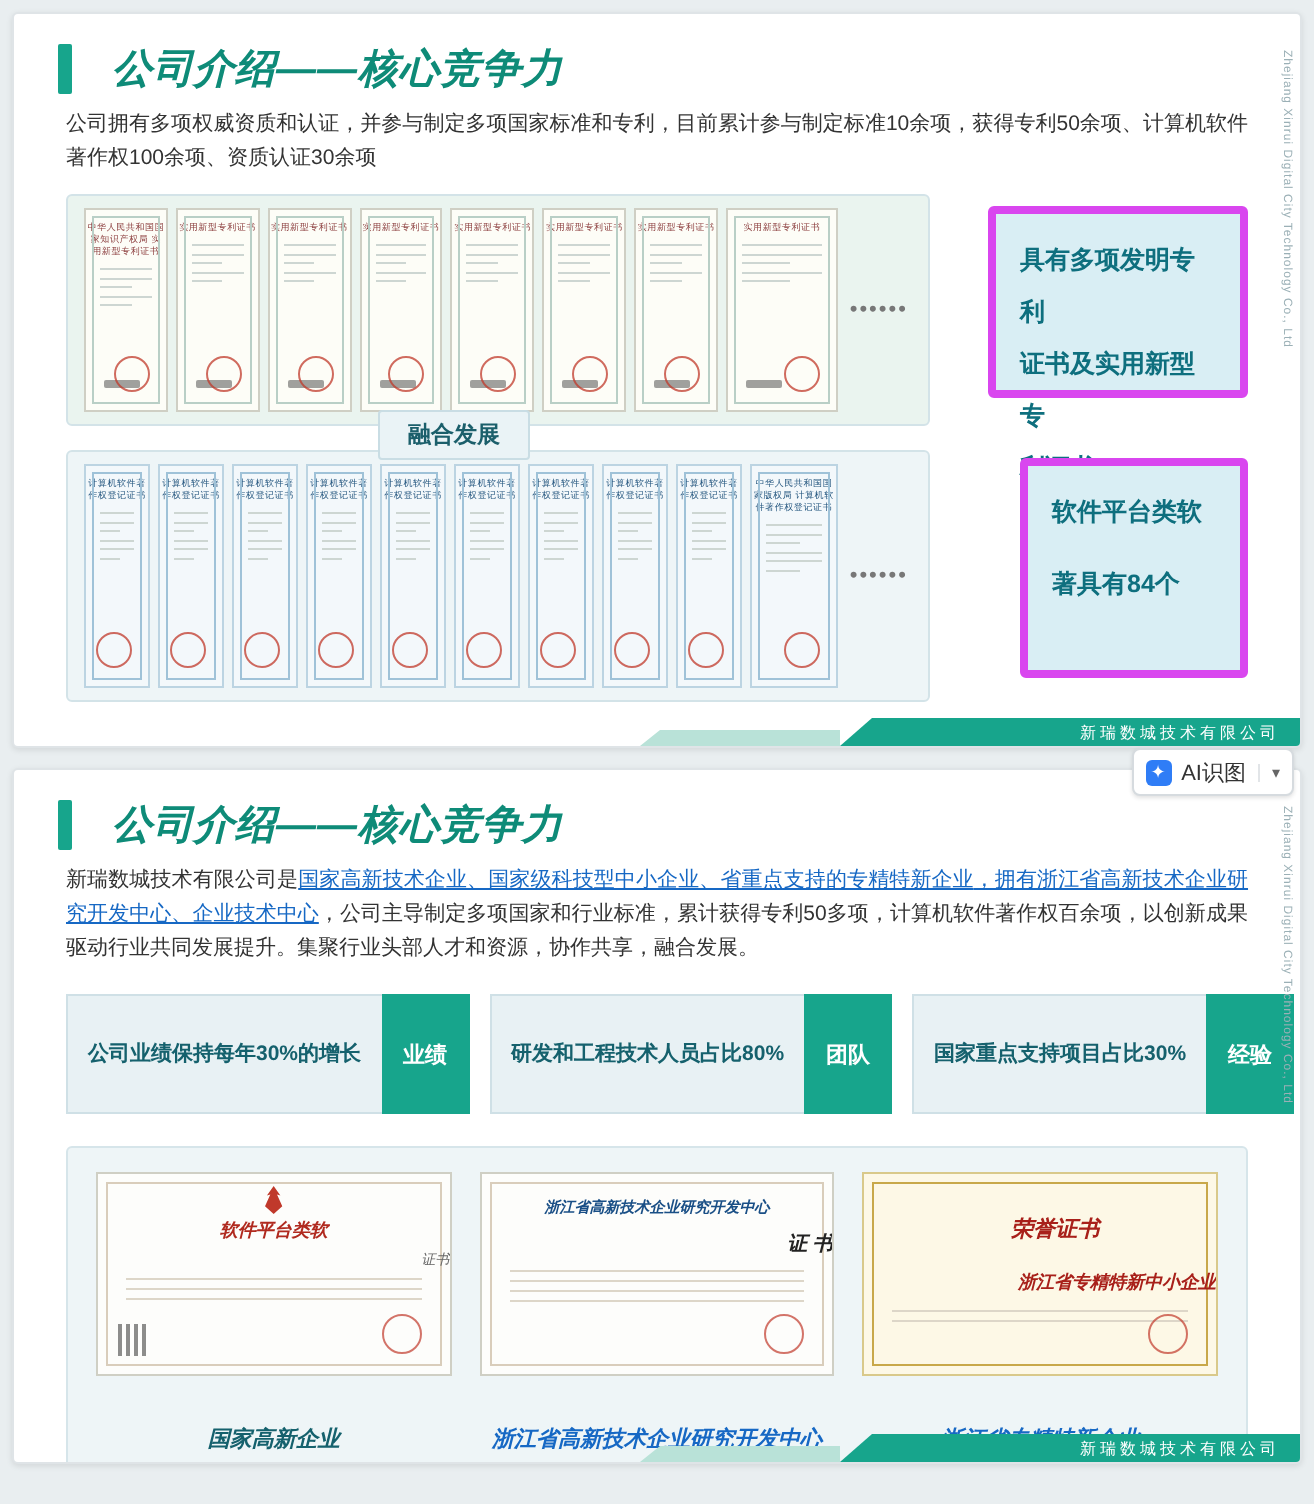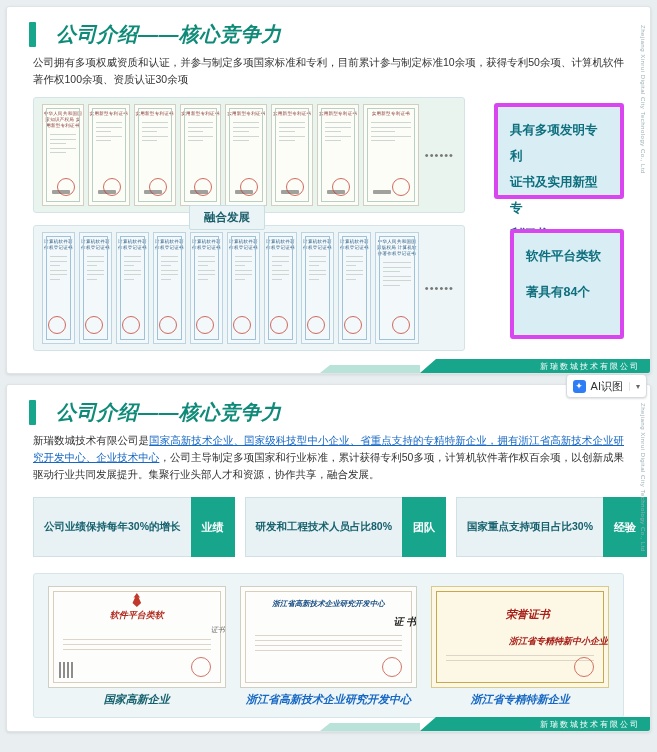--- a/index.html
+++ b/index.html
@@ -328,21 +328,21 @@
     position:absolute; bottom:9px; right:9px; width:16px; height:16px;
     background:
       repeating-linear-gradient(90deg,#333 0 2px,#fff 2px 4px),
       repeating-linear-gradient(0deg,#333 0 2px,#fff 2px 4px);
     opacity:.55;
   }
   .card-img.gold { background: #fdf8e6; border-color: #d9c98a; }
   .card-img.gold .ci-border { border-color: #c8a84a; }
   .card-img.white { background: #fdfdfb; }
   .card-cap {
-    margin-top: 4px;
+    margin-top: 25px;
     text-align: center;
     font-size: 11px;
     font-weight: bold;
     color: #15616d;
     line-height: 15px;
   }
   .card-cap.blue { color: #1668c4; }
 
   .logo-flame {
     position: absolute;

